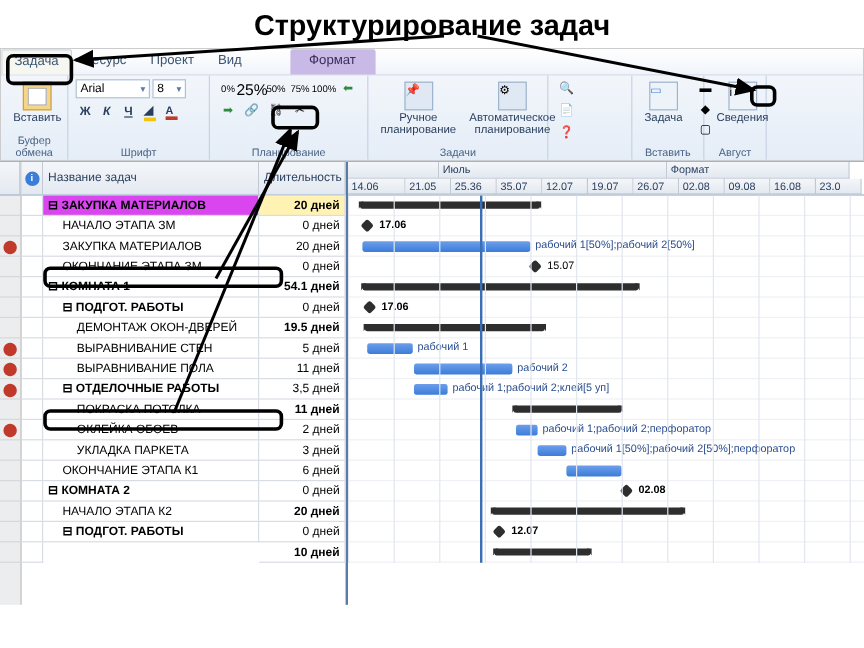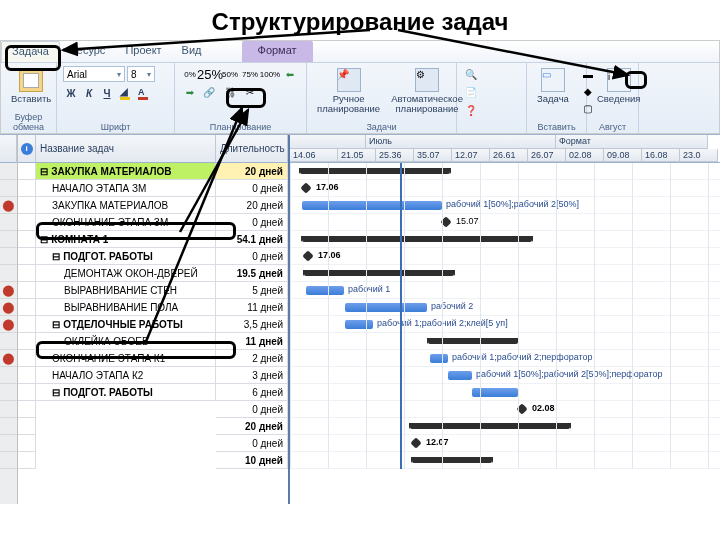--- a/index.html
+++ b/index.html
@@ -32,21 +32,21 @@
   .tbl { border-right: 2px solid #5a7aa8; display: flex; }
   .col { display: flex; flex-direction: column; }
   .hdr { height: 28px; background: linear-gradient(#f4f6f9,#e3e9f1); border-right: 1px solid #c0c8d4; border-bottom: 1px solid #9db3ce; display: flex; align-items: center; padding: 0 4px; font-size: 10px; color: #2a3f5f; }
   .cell { height: 17px; border-bottom: 1px solid #d8dde4; border-right: 1px solid #d8dde4; padding: 0 4px; display: flex; align-items: center; font-size: 10px; white-space: nowrap; overflow: hidden; }
   .cell.b { font-weight: bold; }
   .cell.r { justify-content: flex-end; }
   .infocol { width: 18px; }
   .infocol .hdr { justify-content:center; padding:0; }
   .info-i { width:12px; height:12px; border-radius:50%; background:#3b7dd8; color:#fff; font-size:8px; font-weight:bold; display:flex; align-items:center; justify-content:center;}
   .namecol { width: 180px; }
-  .namecol .cell.first { background: #bef264; }
+  .namecol .cell.first { background: #d946ef; }
   .durcol { width: 72px; }
   .durcol .cell.first { background: #fff2b3; }
   .gantt { flex: 1; position: relative; overflow: hidden; background: #fff; }
   .ghdr { height: 28px; display: flex; flex-direction: column; border-bottom: 1px solid #9db3ce; }
   .ghdr-row { flex:1; display:flex; }
   .gh { border-right:1px solid #c0c8d4; border-bottom:1px solid #c0c8d4; background:linear-gradient(#f4f6f9,#e3e9f1); font-size:9px; color:#2a3f5f; display:flex; align-items:center; padding:0 3px; }
   .gbody { position: relative; }
   .grow { height: 17px; border-bottom: 1px solid #eef1f5; position: relative; }
   .vline { position:absolute; top:0; bottom:0; width:1px; background:#e2e7ee; }
   .vline.today { background:#3a6fb7; width:2px; }
@@ -255,22 +255,25 @@
           <div class="cell b first" style="padding-left: 4px;">⊟ ЗАКУПКА МАТЕРИАЛОВ</div>
           <div class="cell" style="padding-left: 16px;">НАЧАЛО ЭТАПА ЗМ</div>
           <div class="cell" style="padding-left: 16px;">ЗАКУПКА МАТЕРИАЛОВ</div>
           <div class="cell" style="padding-left: 16px;">ОКОНЧАНИЕ ЭТАПА ЗМ</div>
           <div class="cell b" style="padding-left: 4px;">⊟ КОМНАТА 1</div>
           <div class="cell b" style="padding-left: 16px;">⊟ ПОДГОТ. РАБОТЫ</div>
           <div class="cell" style="padding-left: 28px;">ДЕМОНТАЖ ОКОН-ДВЕРЕЙ</div>
           <div class="cell" style="padding-left: 28px;">ВЫРАВНИВАНИЕ СТЕН</div>
           <div class="cell" style="padding-left: 28px;">ВЫРАВНИВАНИЕ ПОЛА</div>
           <div class="cell b" style="padding-left: 16px;">⊟ ОТДЕЛОЧНЫЕ РАБОТЫ</div>
+          <div class="cell" style="padding-left: 28px;">ПОКРАСКА ПОТОЛКА</div>
           <div class="cell" style="padding-left: 28px;">ОКЛЕЙКА ОБОЕВ</div>
+          <div class="cell" style="padding-left: 28px;">УКЛАДКА ПАРКЕТА</div>
           <div class="cell" style="padding-left: 16px;">ОКОНЧАНИЕ ЭТАПА К1</div>
+          <div class="cell b" style="padding-left: 4px;">⊟ КОМНАТА 2</div>
           <div class="cell" style="padding-left: 16px;">НАЧАЛО ЭТАПА К2</div>
           <div class="cell b" style="padding-left: 16px;">⊟ ПОДГОТ. РАБОТЫ</div>
         </div>
     </div>
     <div class="col durcol">
       <div class="hdr">Длительность</div>
       <div id="durcells">
           <div class="cell r b first">20 дней</div>
           <div class="cell r">0 дней</div>
           <div class="cell r">20 дней</div>
@@ -298,21 +301,21 @@
           <div class="gh" style="width: 76px;"></div>
           <div class="gh" style="width: 190px;">Июль</div>
           <div class="gh" style="width: 152px;">Формат</div>
         </div>
       <div class="ghdr-row" id="dates">
           <div class="gh" style="width: 48px;">14.06</div>
           <div class="gh" style="width: 38px;">21.05</div>
           <div class="gh" style="width: 38px;">25.36</div>
           <div class="gh" style="width: 38px;">35.07</div>
           <div class="gh" style="width: 38px;">12.07</div>
-          <div class="gh" style="width: 38px;">26.61</div>
+          <div class="gh" style="width: 38px;">19.07</div>
           <div class="gh" style="width: 38px;">26.07</div>
           <div class="gh" style="width: 38px;">02.08</div>
           <div class="gh" style="width: 38px;">09.08</div>
           <div class="gh" style="width: 38px;">16.08</div>
           <div class="gh" style="width: 38px;">23.0</div>
         </div>
     </div>
     <div class="gbody" id="gbody">
         <div class="grow">
           <div class="bar sum" style="left: 10px; width: 150px;"></div>

